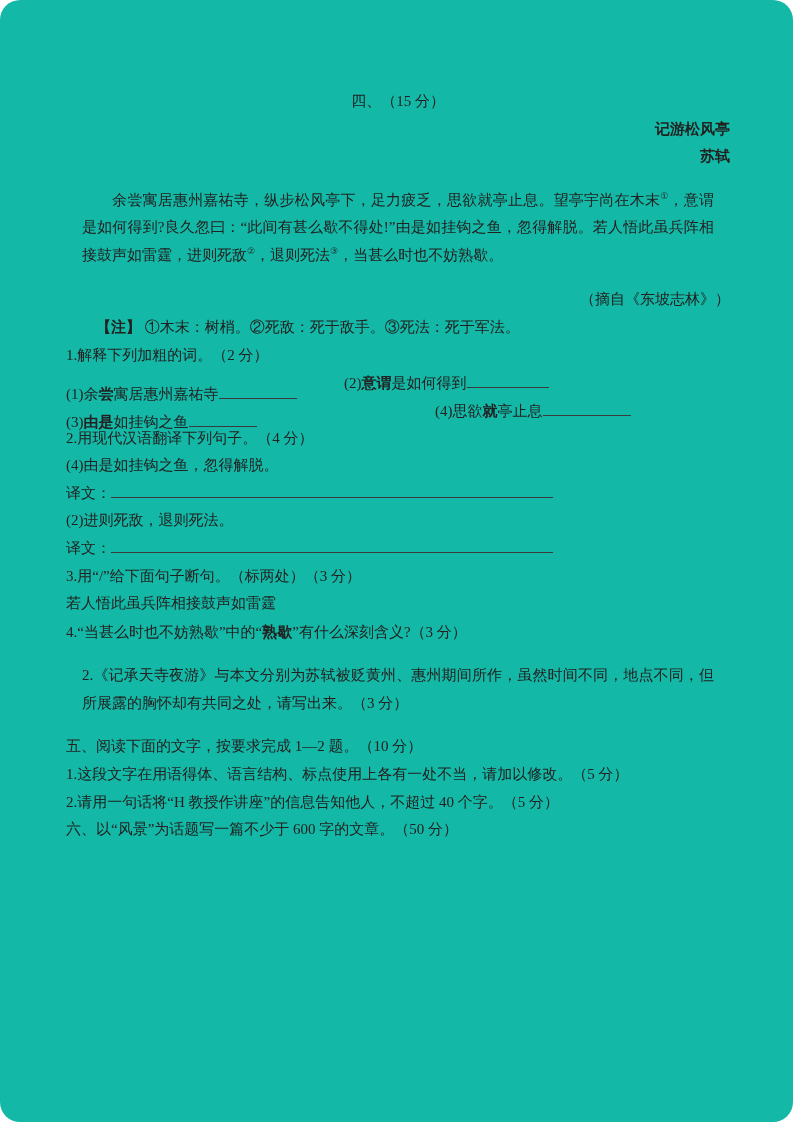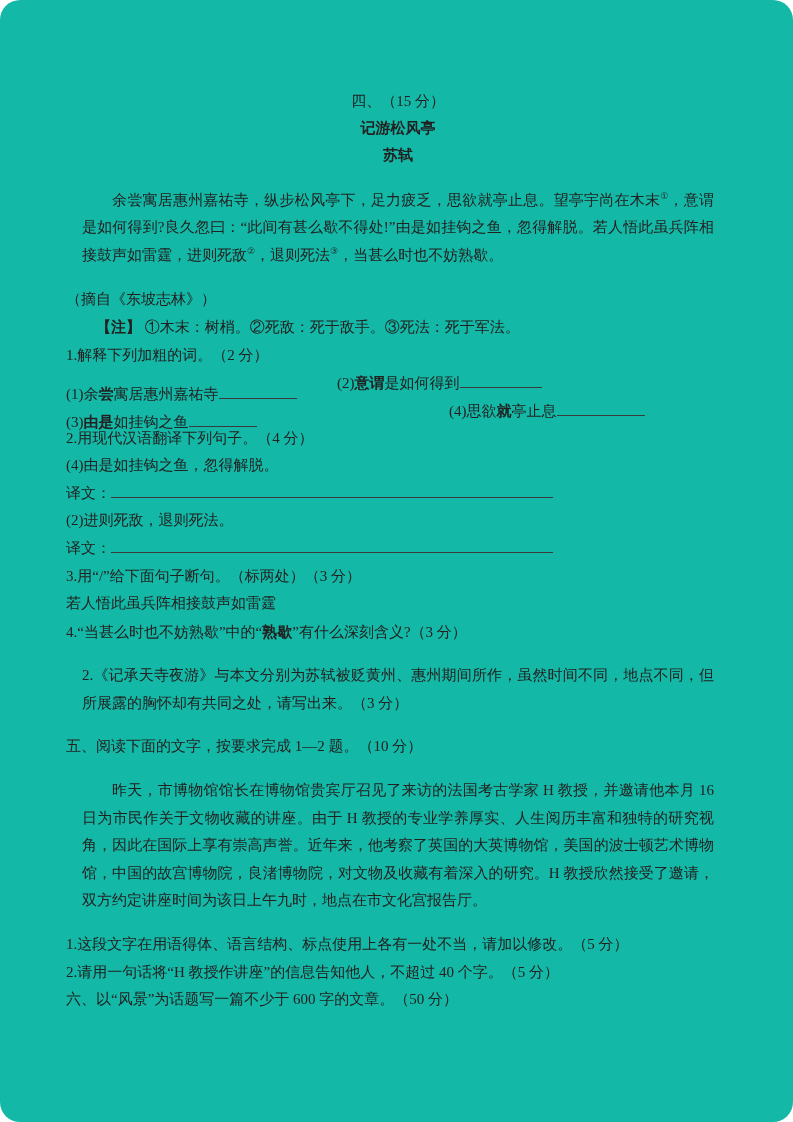--- a/index.html
+++ b/index.html
@@ -17,24 +17,25 @@
   }
   .content {
     position: absolute;
     left: 66px;
     top: 88px;
     width: 664px;
     line-height: 27.6px;
   }
   .line { min-height: 27.6px; }
   .center { text-align: center; }
-  .right { text-align: left; }
+  .right { text-align: right; }
   .title-sans {
-    font-family: Liberation Mono, monospace;
+    font-family: Liberation Serif, serif;
     font-weight: 700;
+    text-align: right;
   }
   .para {
     text-align: justify;
     text-indent: 2em;
     margin: 16px;
   }
   .note-line { text-indent: 2em; }
   .kw {
     font-family: "Liberation Sans", "DejaVu Sans", sans-serif;
     font-weight: 700;
@@ -50,22 +51,22 @@
     height: 14px;
     vertical-align: baseline;
   }
   .w1 { width: 78px; }
   .w2 { width: 82px; }
   .w3 { width: 68px; }
   .w4 { width: 88px; }
   .wlong { width: 442px; }
   .row { position: relative; height: 27.6px; }
   .row .cell-a { position: absolute; left: 0; top: 11px; white-space: nowrap; }
-  .row .cell-b2 { position: absolute; left: 271px; top: 0; white-space: nowrap; }
-  .row .cell-b4 { position: absolute; left: 383px; top: 0; white-space: nowrap; }
+  .row .cell-b2 { position: absolute; left: 278px; top: 0; white-space: nowrap; }
+  .row .cell-b4 { position: absolute; left: 369px; top: 0; white-space: nowrap; }
 </style>
 </head>
 <body>
 
 <div class="page">
   <div class="content">
 
     <div class="line center">四、（15 分）</div>
     <div class="line center title-sans">记游松风亭</div>
     <div class="line center title-sans">苏轼</div>
@@ -95,20 +96,19 @@
     <div class="line"><span>译文：</span><span class="blank wlong"></span></div>
 
     <div class="line">3.用“/”给下面句子断句。（标两处）（3 分）</div>
     <div class="line">若人悟此虽兵阵相接鼓声如雷霆</div>
 
     <div class="line"><span>4.“当甚么时也不妨熟歇”中的“</span><span class="kw">熟歇</span><span>”有什么深刻含义?（3 分）</span></div>
 
     <p class="para" style="text-indent:0;">2.《记承天寺夜游》与本文分别为苏轼被贬黄州、惠州期间所作，虽然时间不同，地点不同，但所展露的胸怀却有共同之处，请写出来。（3 分）</p>
 
     <div class="line">五、阅读下面的文字，按要求完成 1—2 题。（10 分）</div>
-    <p class="para">昨天，市博物馆馆长在博物馆贵宾厅召见了来访的法国考古学家 H 教授，并邀请他本月 16 日为市民作关于文物收藏的讲座。由于 H 教授的专业学养厚实、人生阅历丰富和独特的研究视角，因此在国际上享有崇高声誉。近年来，他考察了英国的大英博物馆，美国的波士顿艺术博物馆，中国的故宫博物院，良渚博物院，对文物及收藏有着深入的研究。H 教授欣然接受了邀请，双方约定讲座时间为该日上午九时，地点在市文化宫报告厅。</p>
     <div class="line">1.这段文字在用语得体、语言结构、标点使用上各有一处不当，请加以修改。（5 分）</div>
     <div class="line">2.请用一句话将“H 教授作讲座”的信息告知他人，不超过 40 个字。（5 分）</div>
 
     <div class="line">六、以“风景”为话题写一篇不少于 600 字的文章。（50 分）</div>
 
   </div>
 </div>
 
 </body></html>

